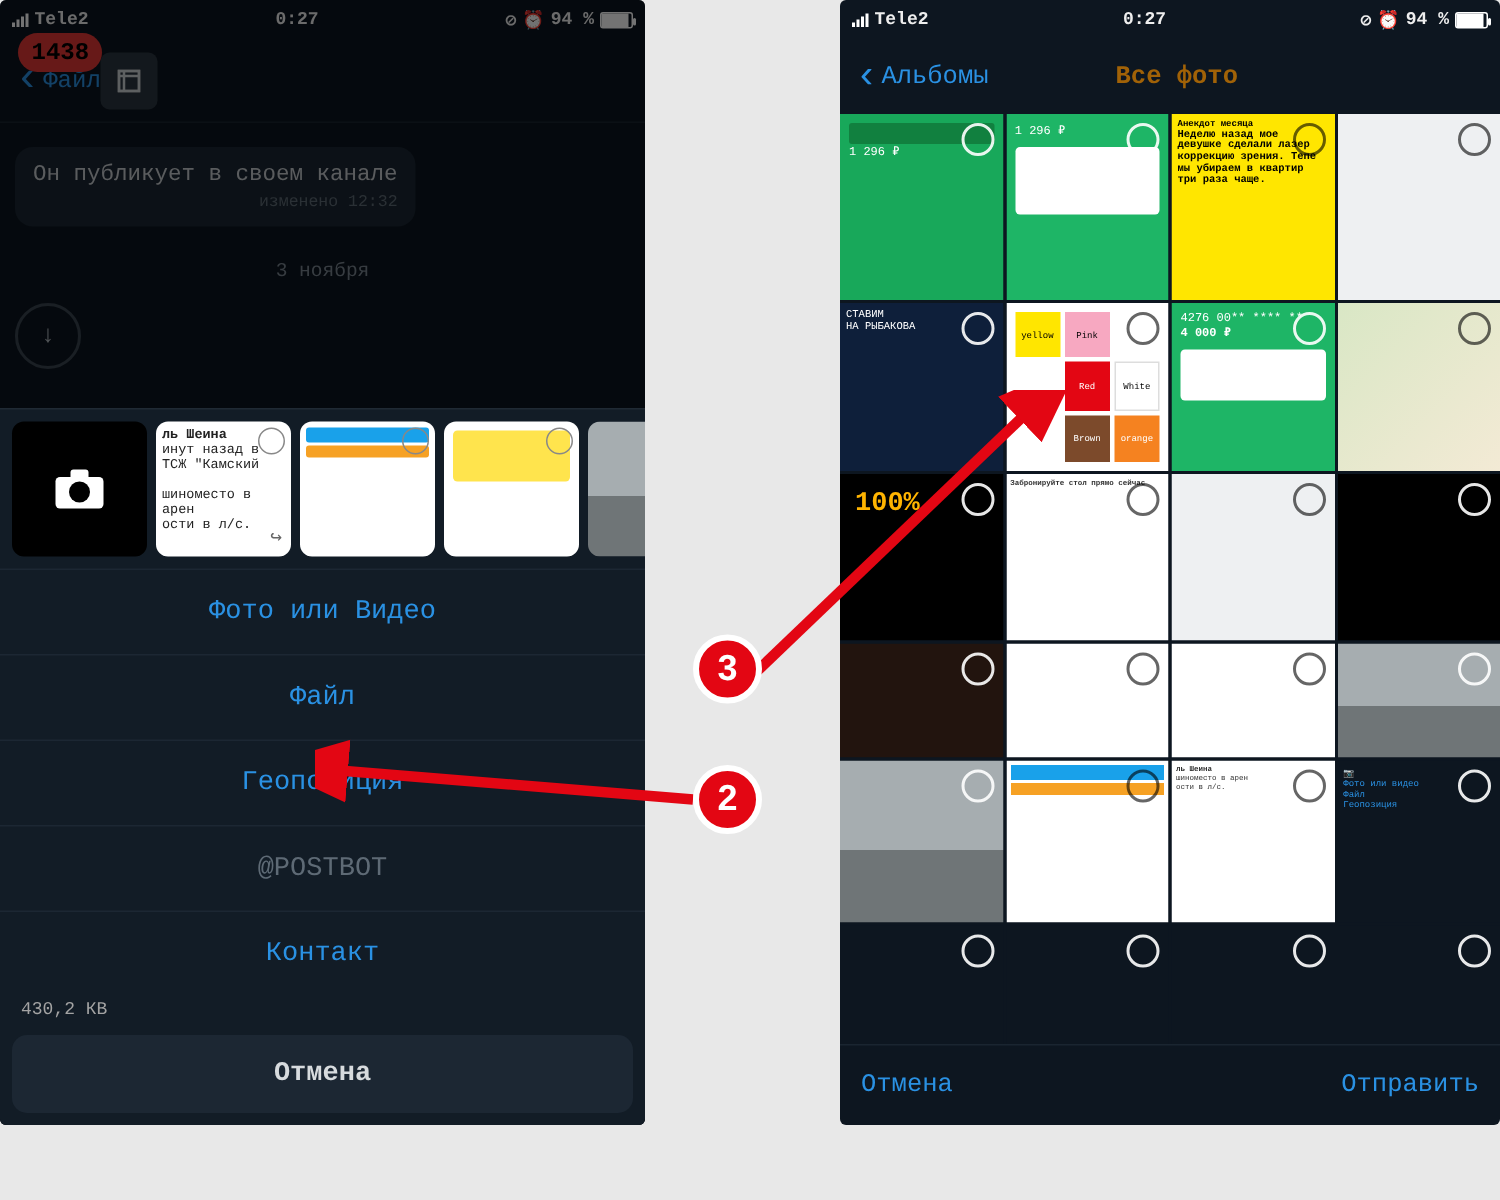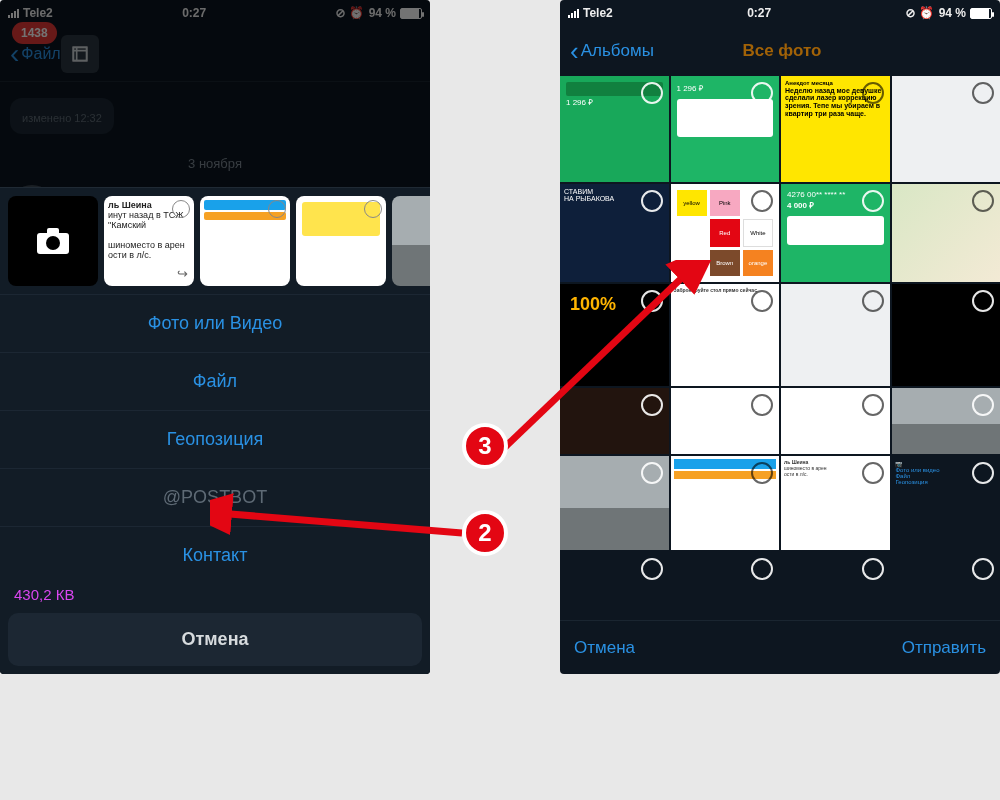--- a/index.html
+++ b/index.html
@@ -9,26 +9,27 @@
     background: #e8e8e8;
     font-family: -apple-system, "Helvetica Neue", Arial, sans-serif;
     display: flex;
     gap: 16px;
     padding: 0;
     position: relative;
   }
   .phone {
     position: relative;
     width: 430px;
-    height: 674px;
+    height: 750px;
     background: #0d1620;
     border-radius: 4px;
     overflow: hidden;
     color: #eee;
     flex-shrink: 0;
+    font-family: Liberation Mono, monospace;
   }
   .phone.left { margin-left: 0; }
   .phone.right { width: 440px; margin-left: auto; margin-right: 0;}
 
   
   .statusbar {
     height: 26px;
     display: flex;
     align-items: center;
     justify-content: space-between;
@@ -53,22 +54,22 @@
     display:flex;
     align-items:center;
     padding: 0 10px;
     position:relative;
     border-bottom:1px solid #1a2530;
   }
   .back-chevron { color:#2a91e3; font-size:28px; margin-right:2px; }
   .back-text { color:#2a91e3; font-size:16px; }
   .badge-unread {
     position:absolute; left:12px; top:-4px;
-    background:#e53935; color:#ffffff;
-    font-size:12px; font-weight:600;
+    background:#e53935; color:#000000;
+    font-size:16px; font-weight:600;
     border-radius:14px; padding:4px 9px;
   }
   .chat-title-wrap { flex:1; text-align:center; }
   .chat-title { font-size:17px; font-weight:600; color:#e9edf0; }
   .chat-sub { font-size:12px; color:#6d7a85; }
   .avatar-sq {
     width:38px; height:38px; background:#2c3640;
     display:flex; align-items:center; justify-content:center;
     border-radius:6px;
   }
@@ -198,20 +199,21 @@
     <div class="avatar-sq">
       <svg viewBox="0 0 24 24" fill="none" stroke="#cfd4d8" stroke-width="2">
           <rect x="4" y="4" width="16" height="16"></rect>
           <path d="M4 4h16v16H4zM8 4v16M4 8h16"></path>
         </svg>
     </div>
   </div>
 
   <div class="chat-body">
     <div class="bubble">
+      <span>Он публикует в своем канале</span>
       <span class="edited">изменено 12:32</span>
     </div>
     <div class="date-sep">3 ноября</div>
     <div class="file-row">
       <div class="file-icon">↓</div>
     </div>
   </div>
 
   <div class="dimlayer"></div>
 
@@ -249,21 +251,21 @@
         <div class="mini-street"></div>
 
       </div>
     </div>
 
     <div class="sheet-row">Фото или Видео</div>
     <div class="sheet-row file">Файл</div>
     <div class="sheet-row">Геопозиция</div>
     <div class="sheet-row" style="color:#5e6a75">@POSTBOT</div>
     <div class="sheet-row">Контакт</div>
-    <div style="font-size:15px;color:#d946ef;padding:2px 14px">430,2 КВ</div>
+    <div style="font-size:12px;color:#a3a3a3;padding:2px 14px">430,2 КВ</div>
     <div class="cancel-btn">Отмена</div>
   </div>
 </div>
 
 <div class="phone right">
 
   <div class="statusbar">
     <div class="sb-left">
       <div class="signal-bars">
           <span></span>

